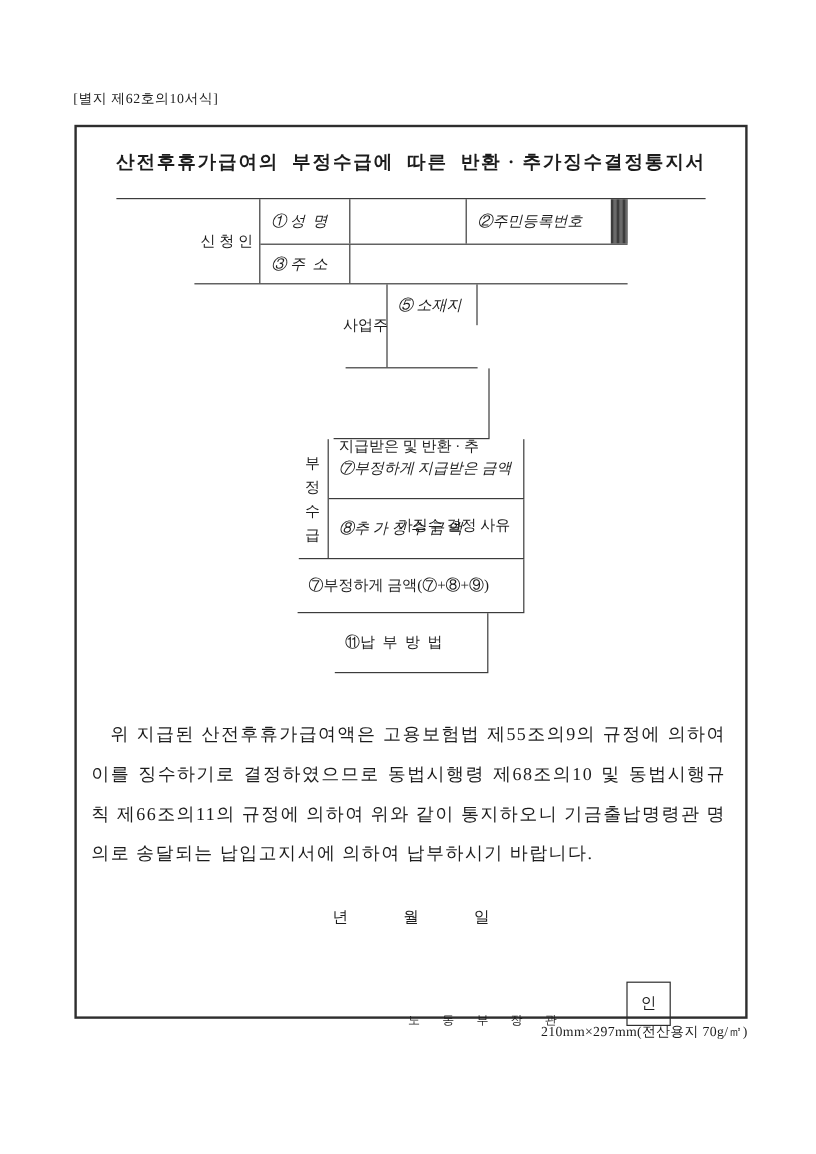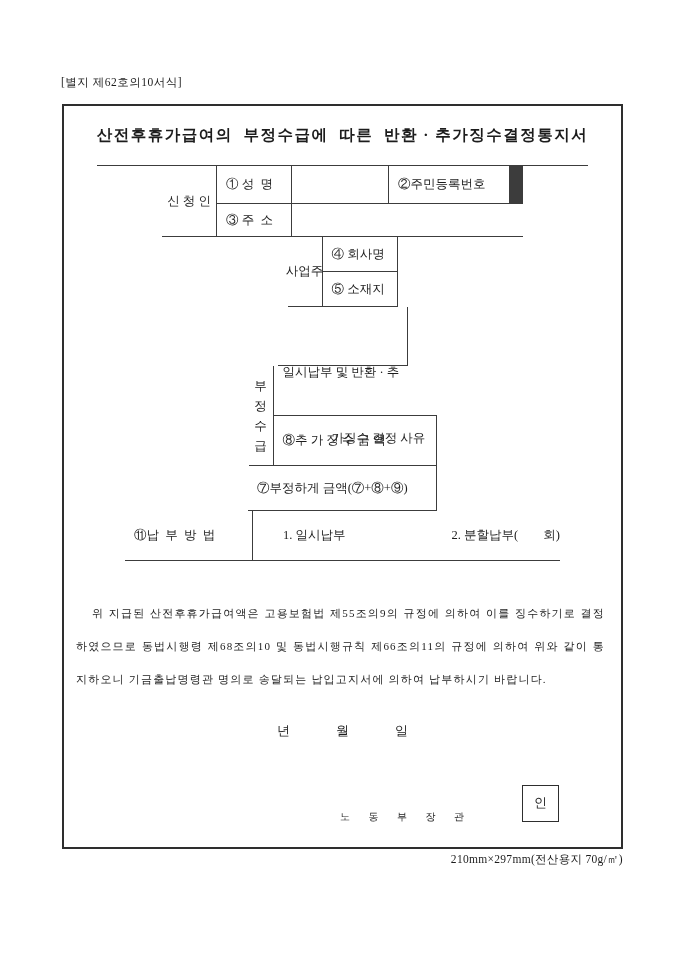--- a/index.html
+++ b/index.html
@@ -22,21 +22,21 @@
     border:2px solid #2e2e2e;
     display:flex; flex-direction:column;
     background:#fff;
     align-items:center;
   }
   .trow { display:flex; border-bottom:1px solid #3c3c3c; flex-shrink:0; }
   .trow.last { border-bottom:none; }
   .cell { border-right:1px solid #3c3c3c; position:relative; }
   .cell.end { border-right:none; }
   .vcol { display:flex; flex-direction:column; flex:1; }
-  .subrow { display:flex; border-bottom:1px solid #3c3c3c; flex-shrink:0; }
+  .subrow { display:flex; border-bottom:1px solid #3c3c3c; flex-shrink:0;font-style:italic; }
   .subrow.last { border-bottom:none; }
 
   .title-row {
     height:60px; align-items:center; justify-content:center;
     font-weight:bold; font-size:15.5px; letter-spacing:1.5px; white-space:pre;
   }
 
   .lab, .grp {
     font-size:12.5px; display:flex; align-items:center; white-space:pre;
   }
@@ -59,21 +59,21 @@
 
   .vert-grp { display:flex; flex-direction:column; align-items:center; justify-content:center;
     font-size:12.5px; line-height:20px; }
 
   .method-content { display:flex; align-items:center; padding-left:30px; gap:106px;
     font-size:12.5px; white-space:pre; }
 
   .body-cell { flex:1; border-bottom:none; display:block; }
   .paragraph {
     margin:36px 16px 0 12px;
-    font-size:11px; letter-spacing:1.2px; line-height:33px;
+    font-size:15px; letter-spacing:1.2px; line-height:33px;
     text-align:justify; text-indent:16px;
   }
   .date-line { display:flex; justify-content:center; gap:46px; margin-top:26px; font-size:13px; }
   .sign-line { display:flex; justify-content:flex-end; align-items:center;
     margin-top:42px; margin-right:62px; gap:50px; }
   .signer { font-size:10px; letter-spacing:8px; white-space:pre;margin-top:28px; }
   .seal-box { width:37px; height:37px; border:1.5px solid #2e2e2e;
     display:flex; align-items:center; justify-content:center; font-size:13px; }
 
   .footer-note {
@@ -119,68 +119,61 @@
         <div class="subrow last" style="height:32px">
           <div class="cell lab" style="width:75px">③ 주  소</div>
           <div class="cell end fill"></div>
         </div>
       </div>
     </div>
 
     <div class="trow" style="height:70px">
       <div class="cell grp" style="width:35px">사업주</div>
       <div class="vcol">
-        <div class="subrow" style="height:35px">
-          <div class="cell lab" style="width:75px">④ 회사명</div>
-          <div class="cell end fill"></div>
-        </div>
         <div class="subrow last" style="height:34px">
           <div class="cell lab" style="width:75px">⑤ 소재지</div>
           <div class="cell end fill"></div>
         </div>
       </div>
     </div>
 
     <div class="trow" style="height:59px">
       <div class="cell reason-lab" style="width:130px">
-        <div class="reason-line1">일시납부 및 반환 · 추</div>
+        <div class="reason-line1">지급받은 및 반환 · 추</div>
         <div class="reason-line2">가징수 결정 사유</div>
       </div>
       <div class="cell end fill"></div>
     </div>
 
     <div class="trow" style="height:100px">
       <div class="cell vert-grp" style="width:25px">
         <span>부</span>
         <span>정</span>
         <span>수</span>
         <span>급</span>
       </div>
       <div class="vcol">
         <div class="subrow" style="height:50px">
+          <div class="cell lab" style="width:163px">⑦부정하게 지급받은 금액</div>
           <div class="cell end fill"></div>
         </div>
         <div class="subrow last" style="height:49px">
           <div class="cell lab" style="width:163px">⑧추 가 징 수 금 액</div>
           <div class="cell end fill"></div>
         </div>
       </div>
     </div>
 
     <div class="trow" style="height:45px">
       <div class="cell lab" style="width:189px">⑦부정하게 금액(⑦+⑧+⑨)</div>
       <div class="cell end fill"></div>
     </div>
 
     <div class="trow" style="height:50px">
       <div class="cell lab" style="width:128px">⑪납  부  방  법</div>
-      <div class="cell end fill method-content">
-        <span>1. 일시납부</span>
-        <span>2. 분할납부(        회)</span>
-      </div>
     </div>
 
     <div class="trow last body-cell">
       <div class="paragraph">위 지급된 산전후휴가급여액은 고용보험법 제55조의9의 규정에 의하여 이를 징수하기로 결정하였으므로 동법시행령 제68조의10 및 동법시행규칙 제66조의11의 규정에 의하여 위와 같이 통지하오니 기금출납명령관 명의로 송달되는 납입고지서에 의하여 납부하시기 바랍니다.</div>
       <div class="date-line">
         <span>년</span>
         <span>월</span>
         <span>일</span>
       </div>
       <div class="sign-line">

